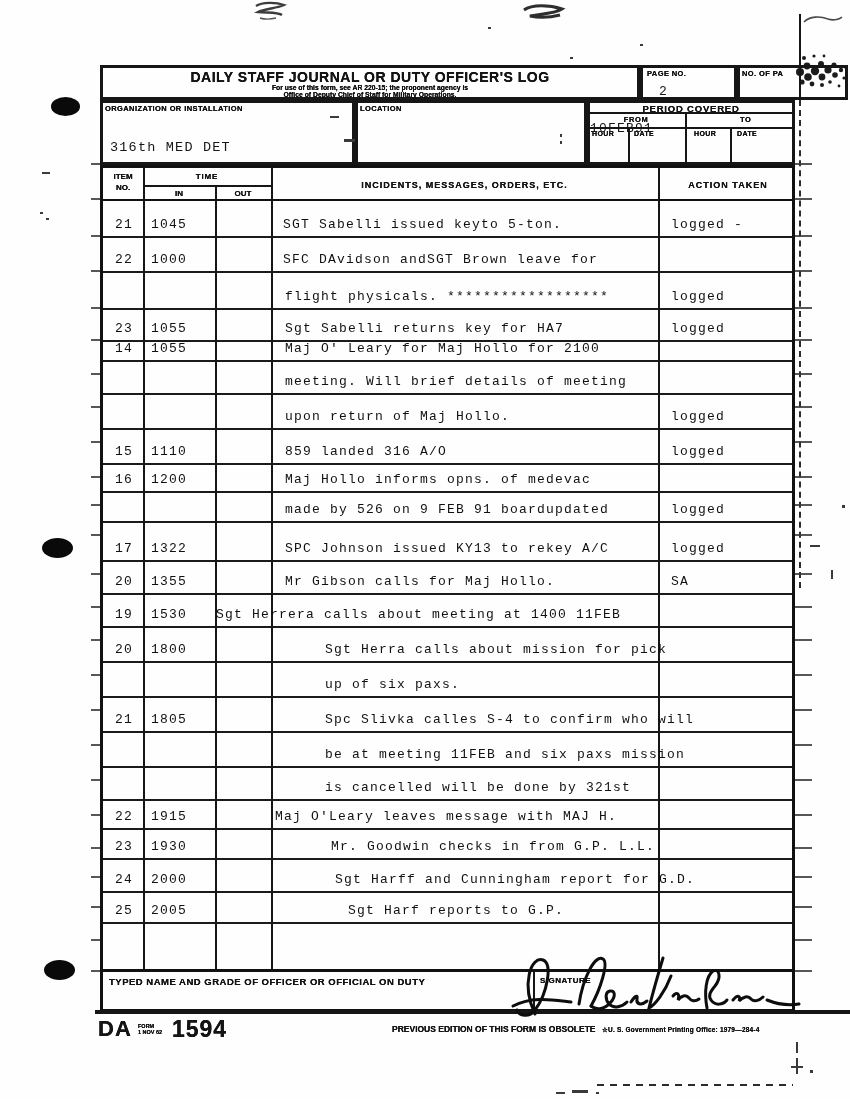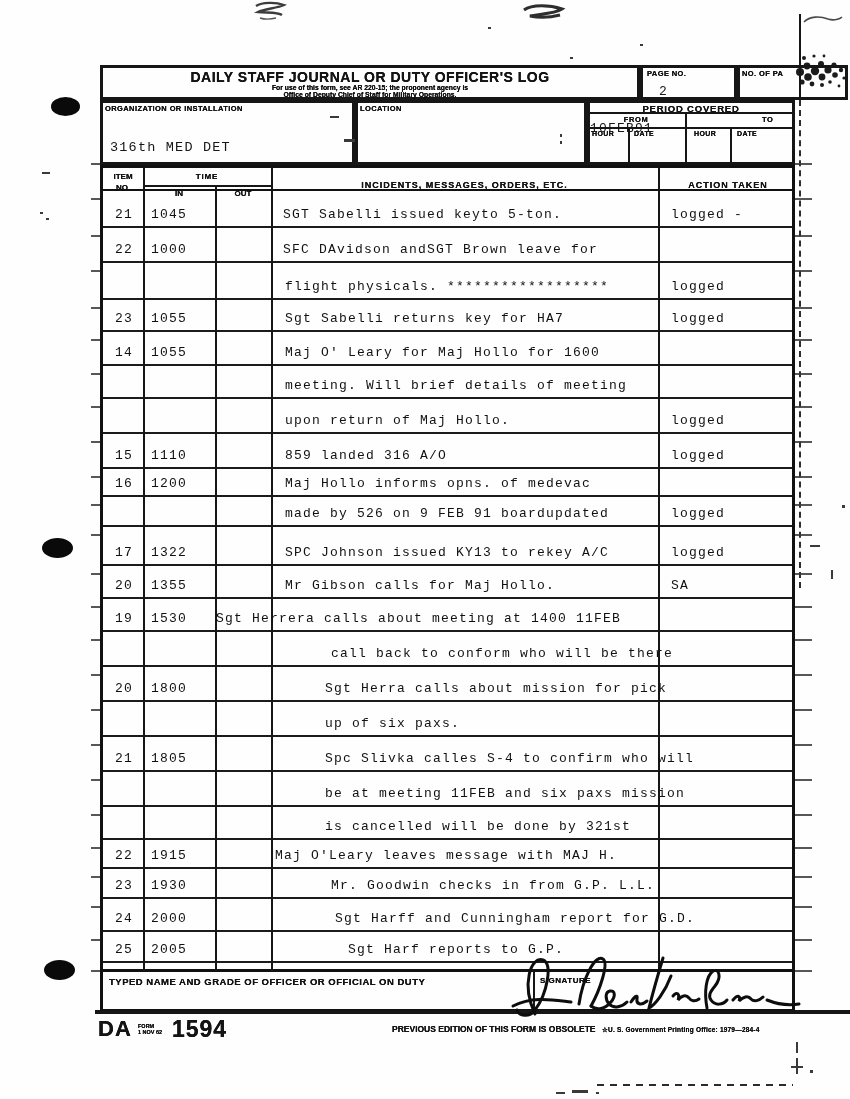--- a/index.html
+++ b/index.html
@@ -10,21 +10,21 @@
   .lbl{position:absolute;font-family:"Liberation Sans",sans-serif;font-weight:bold;color:#141414;
        white-space:nowrap;text-shadow:0 0 .4px #000;}
   .mono{position:absolute;font-family:"Liberation Mono","DejaVu Sans Mono",monospace;color:#161616;
         white-space:nowrap;font-size:13px;letter-spacing:1.2px;}
   .box{position:absolute;border:3px solid #161616;}
   .line{position:absolute;background:#161616;}
   .vline{position:absolute;width:2px;background:#161616;}
   .ctr{text-align:center;}
   
   #logtable{position:absolute;left:100px;top:165px;width:695px;height:807px;border:3px solid #111;}
-  #thead{position:relative;height:23px;border-bottom:2px solid #111;}
+  #thead{position:relative;height:33px;border-bottom:2px solid #111;}
   .trow{position:relative;border-bottom:2px solid #1b1b1b;}
   .cell{position:absolute;bottom:4px;white-space:nowrap;
         font-family:"Liberation Mono","DejaVu Sans Mono",monospace;
         font-size:13px;letter-spacing:1.2px;color:#111;z-index:3;}
   .hole{position:absolute;background:#0a0a0a;border-radius:50%;}
   .artifact{position:absolute;background:#3a3a3a;}
   .dashline{position:absolute;height:2px;
     background:repeating-linear-gradient(90deg,#2b2b2b 0 7px,transparent 7px 13px);}
   .speck{position:absolute;}
 </style>
@@ -97,21 +97,21 @@
   <div class="lbl" style="left:360px;top:104px;font-size:7.5px;letter-spacing:.4px;">LOCATION</div>
 
   <div class="lbl ctr" style="left:587px;top:103px;width:208px;font-size:9.5px;letter-spacing:.8px;">PERIOD COVERED</div>
   <div class="line" style="left:587px;top:112px;width:208px;height:2px;"></div>
   <div class="line" style="left:587px;top:127px;width:208px;height:2px;"></div>
   <div class="vline" style="left:685px;top:112px;height:53px;"></div>
   <div class="vline" style="left:628px;top:127px;height:38px;"></div>
   <div class="vline" style="left:730px;top:127px;height:38px;"></div>
 
   <div class="lbl ctr" style="left:587px;top:115px;width:98px;font-size:7.5px;letter-spacing:.6px;">FROM</div>
-  <div class="lbl" style="left:762px;top:115px;font-size:7.5px;letter-spacing:.6px;">TO</div>
+  <div class="lbl" style="left:740px;top:115px;font-size:7.5px;letter-spacing:.6px;">TO</div>
   <div class="lbl" style="left:592px;top:130px;font-size:7px;letter-spacing:.4px;">HOUR</div>
   <div class="lbl" style="left:634px;top:130px;font-size:7px;letter-spacing:.4px;">DATE</div>
   <div class="lbl" style="left:694px;top:130px;font-size:7px;letter-spacing:.4px;">HOUR</div>
   <div class="lbl" style="left:737px;top:130px;font-size:7px;letter-spacing:.4px;">DATE</div>
   <div class="mono" style="left:590px;top:121px;">10FEB91</div>
 
   <div id="logtable">
     <div id="thead">
       <div class="lbl ctr" style="left:0;top:4px;width:40px;font-size:8px;">ITEM</div>
       <div class="lbl ctr" style="left:0;top:15px;width:40px;font-size:8px;">NO.</div>
@@ -144,25 +144,25 @@
           <span class="cell inc" style="left: 182px;">flight physicals. ******************</span>
           <span class="cell act" style="left: 568px;">logged</span>
         </div>
         <div class="trow" style="height: 32px;">
           <span class="cell no" style="left: 12px;">23</span>
           <span class="cell tin" style="left: 48px;">1055</span>
           <span class="cell tout" style="left: 120px;"></span>
           <span class="cell inc" style="left: 182px;">Sgt Sabelli returns key for HA7</span>
           <span class="cell act" style="left: 568px;">logged</span>
         </div>
-        <div class="trow" style="height: 34px;">
+        <div class="trow" style="height: 20px;">
           <span class="cell no" style="left: 12px;">14</span>
           <span class="cell tin" style="left: 48px;">1055</span>
           <span class="cell tout" style="left: 120px;"></span>
-          <span class="cell inc" style="left: 182px;">Maj O' Leary for Maj Hollo for 1600</span>
+          <span class="cell inc" style="left: 182px;">Maj O' Leary for Maj Hollo for 2100</span>
           <span class="cell act" style="left: 568px;"></span>
         </div>
         <div class="trow" style="height: 33px;">
           <span class="cell no" style="left: 12px;"></span>
           <span class="cell tin" style="left: 48px;"></span>
           <span class="cell tout" style="left: 120px;"></span>
           <span class="cell inc" style="left: 182px;">meeting. Will brief details of meeting</span>
           <span class="cell act" style="left: 568px;"></span>
         </div>
         <div class="trow" style="height: 35px;">
@@ -205,27 +205,20 @@
           <span class="cell tin" style="left: 48px;">1355</span>
           <span class="cell tout" style="left: 120px;"></span>
           <span class="cell inc" style="left: 182px;">Mr Gibson calls for Maj Hollo.</span>
           <span class="cell act" style="left: 568px;">SA</span>
         </div>
         <div class="trow" style="height: 33px;">
           <span class="cell no" style="left: 12px;">19</span>
           <span class="cell tin" style="left: 48px;">1530</span>
           <span class="cell tout" style="left: 120px;"></span>
           <span class="cell inc" style="left: 113px;">Sgt Herrera calls about meeting at 1400 11FEB</span>
-          <span class="cell act" style="left: 568px;"></span>
-        </div>
-        <div class="trow" style="height: 35px;">
-          <span class="cell no" style="left: 12px;"></span>
-          <span class="cell tin" style="left: 48px;"></span>
-          <span class="cell tout" style="left: 120px;"></span>
-          <span class="cell inc" style="left: 228px;">call back to conform who will be there</span>
           <span class="cell act" style="left: 568px;"></span>
         </div>
         <div class="trow" style="height: 35px;">
           <span class="cell no" style="left: 12px;">20</span>
           <span class="cell tin" style="left: 48px;">1800</span>
           <span class="cell tout" style="left: 120px;"></span>
           <span class="cell inc" style="left: 222px;">Sgt Herra calls about mission for pick</span>
           <span class="cell act" style="left: 568px;"></span>
         </div>
         <div class="trow" style="height: 35px;">

